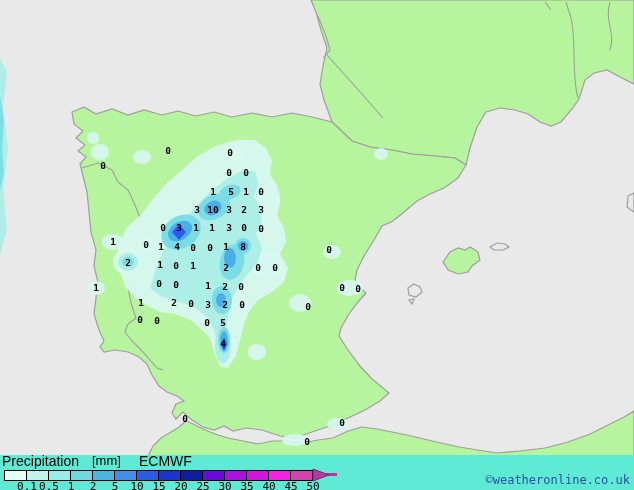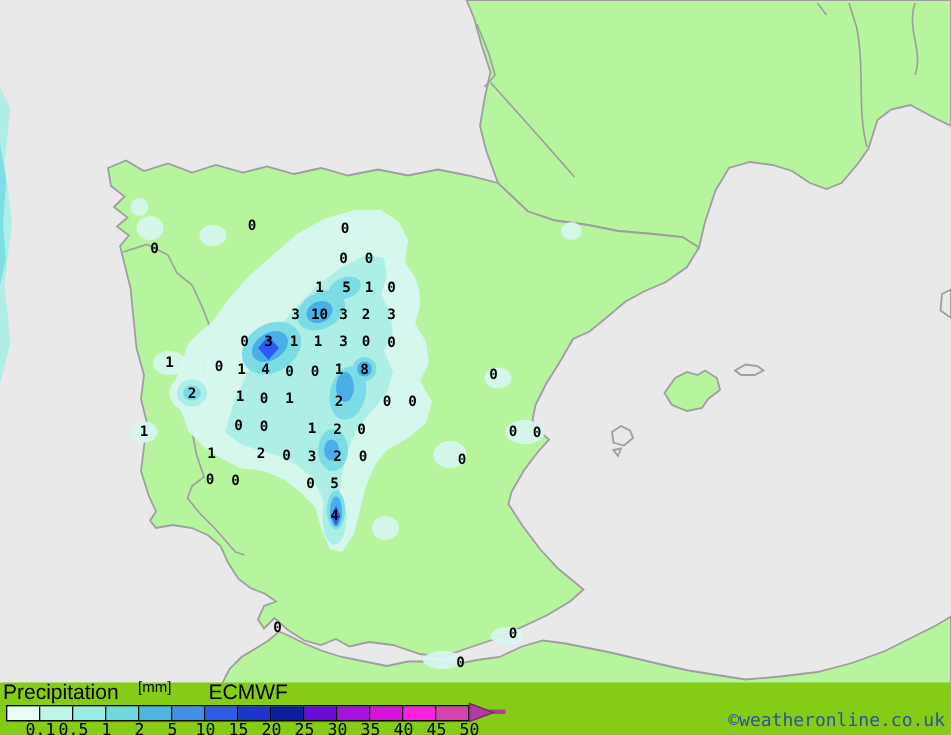--- a/index.html
+++ b/index.html
@@ -1,22 +1,22 @@
 <!DOCTYPE html>
 <html><head>
 <meta charset="utf-8">
 <style>
   html,body{margin:0;padding:0;background:#fff;}
   #stage{position:relative;width:634px;height:490px;overflow:hidden;background:#ffffff;
          font-family:"DejaVu Sans Mono", monospace;}
   #mapsvg{position:absolute;left:0;top:0;}
-  #legend-strip{position:absolute;left:0;top:455px;width:634px;height:35px;background:#84cc16;}
+  #legend-strip{position:absolute;left:0;top:455px;width:634px;height:35px;background:#5eead4;}
   .t-abs{position:absolute;white-space:pre;color:#000;}
   #product-title{left:2px;top:-2px;font-family:"Liberation Sans",sans-serif;font-size:14px;letter-spacing:0px;}
-  #unit-label{left:92px;top:-2px;font-family:"Liberation Sans",sans-serif;font-size:10px;}
+  #unit-label{left:92px;top:-2px;font-family:"Liberation Sans",sans-serif;font-size:13px;}
   #model-label{left:139px;top:-2px;font-family:"Liberation Sans",sans-serif;font-size:14px;}
   #datetime-label{right:4px;top:-1px;font-size:13.5px;}
   #copyright-label{right:4px;top:18px;font-size:12px;}
   #legend-bar{position:absolute;left:4px;top:15px;height:9px;border:1px solid #000;display:flex;}
   #legend-bar .cell{width:21px;height:9px;border-right:1px solid #000;}
   #legend-bar .cell:last-child{border-right:none;}
   .tick{position:absolute;top:25px;width:30px;margin-left:-15px;text-align:center;font-size:11px;color:#000;}
   #scale-arrow{position:absolute;left:312px;top:13px;}
 </style>
 </head>

